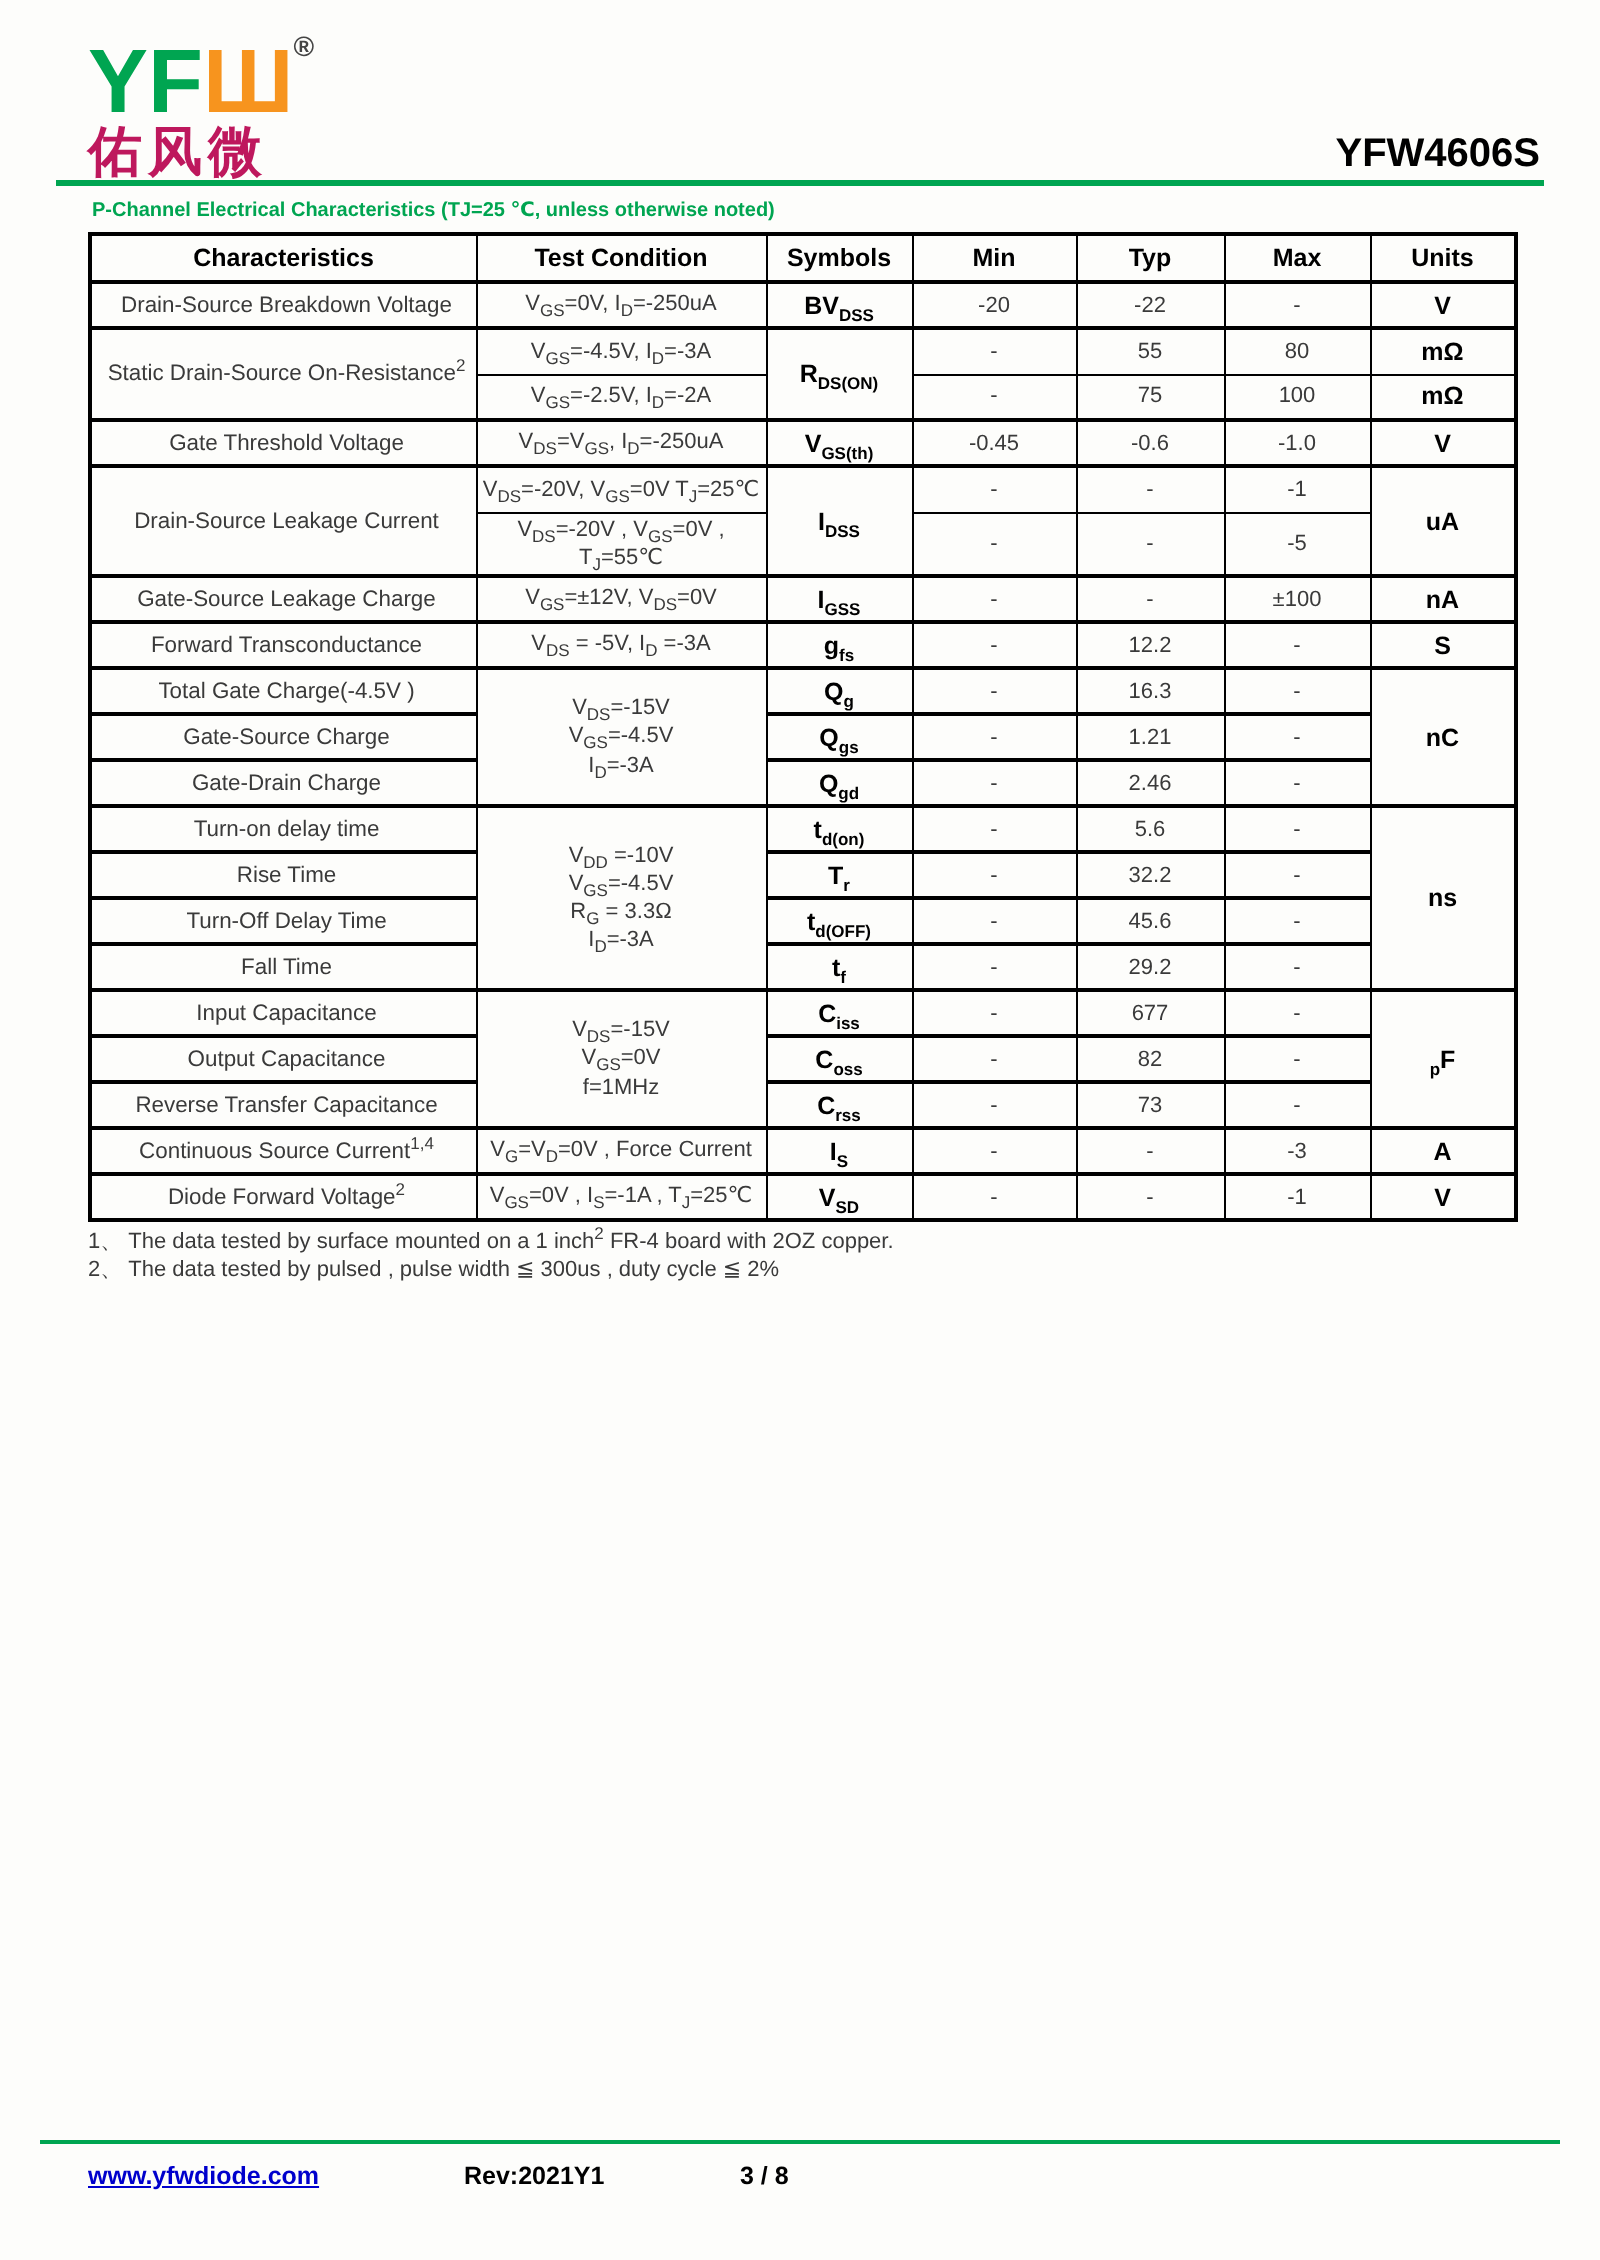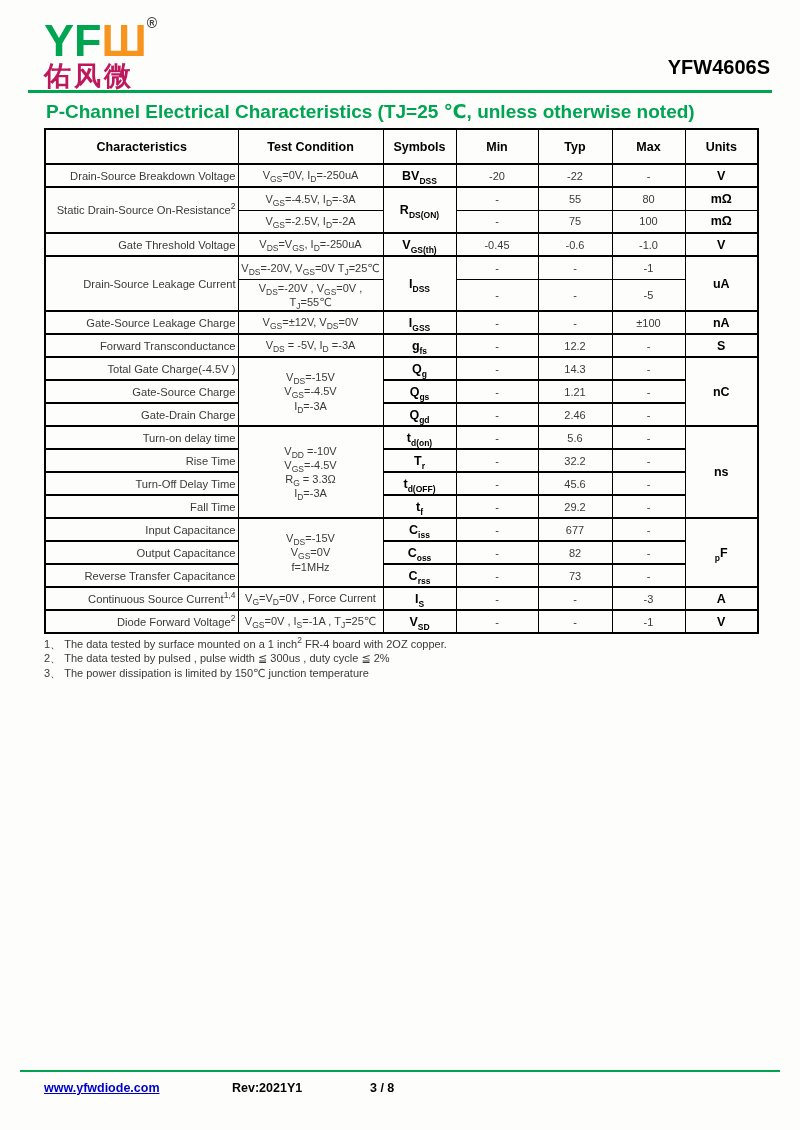--- a/index.html
+++ b/index.html
@@ -10,36 +10,36 @@
     font-family:"Liberation Sans","DejaVu Sans",sans-serif; color:#333;
   }
   
   .header { display:flex; justify-content:space-between; align-items:flex-end;
     padding:6px 30px 0 44px; height:90px;border-radius:27px; }
   .logo-latin { font-weight:bold; font-size:45px; line-height:0.92; letter-spacing:0px; }
   .logo-yf { color:#00a551; }
   .logo-w  { color:#f7941e; }
   .logo-reg { font-size:14px; vertical-align:28px; color:#444; font-weight:bold; }
   .logo-cn { color:#be185d; font-weight:bold; font-size:27px; letter-spacing:3px; line-height:1.05; }
-  .part-number { font-weight:bold; font-size:20px; color:#000; padding-bottom:11px;
+  .part-number { font-weight:bold; font-size:20px; color:#000; padding-bottom:1px;
     font-family:"Liberation Sans","DejaVu Sans",sans-serif; }
   .header-rule { height:3px; background:#00a551; margin:0 28px; }
   
-  .doc-title { color:#00a551; font-size:19px; font-weight:bold; margin:7px 0 5px 46px; }
+  .doc-title { color:#00a551; font-size:10px; font-weight:bold; margin:7px 0 5px 46px; }
   
   table { border-collapse:collapse; table-layout:fixed; margin-left:44px; width:713px;
     border:2px solid #000; }
   col.c-char{width:193px;} col.c-cond{width:145px;} col.c-sym{width:73px;}
   col.c-min{width:82px;} col.c-typ{width:74px;} col.c-max{width:73px;} col.c-unit{width:73px;}
   th, td { border:1px solid #000; }
   tr.main > td { border-top:2px solid #000; }
   tr.sub  > td { border-top:1px solid #000; }
-  th { height:35px; font-size:12.5px; font-weight:bold; color:#000; text-align:center; }
+  th { height:24px; font-size:12.5px; font-weight:bold; color:#000; text-align:center; }
   td { height:23px; font-size:11px; text-align:center; padding:1px 2px; }
-  td.char { text-align:right; padding-left:5px; font-size:11.2px; color:#3a3a3a; }
+  td.char { text-align:center; padding-left:5px; font-size:11.2px; color:#3a3a3a; }
   td.cond { color:#3a3a3a; line-height:1.3; }
   td.sym  { font-weight:bold; font-size:12.5px; color:#000; }
   td.unit { font-weight:bold; font-size:12.5px; color:#000; }
   td.val  { color:#3a3a3a; }
   sub { font-size:8.5px; line-height:0; }
   sup { font-size:8.5px; line-height:0; }
   
   .notes { margin:3px 0 0 44px; font-size:11px; color:#3a3a3a; line-height:1.3; }
   .notes .note-label { margin-bottom:1px; }
   
@@ -154,21 +154,21 @@
         <td class="val">-</td>
         <td class="val">12.2</td>
         <td class="val">-</td>
         <td class="unit">S</td>
       </tr>
       <tr class="main">
         <td class="char">Total Gate Charge(-4.5V )</td>
         <td class="cond" rowspan="3">V<sub>DS</sub>=-15V<br>V<sub>GS</sub>=-4.5V<br>I<sub>D</sub>=-3A</td>
         <td class="sym">Q<sub>g</sub></td>
         <td class="val">-</td>
-        <td class="val">14.3</td>
+        <td class="val">16.3</td>
         <td class="val">-</td>
         <td class="unit" rowspan="3">nC</td>
       </tr>
       <tr class="main">
         <td class="char">Gate-Source Charge</td>
         <td class="sym">Q<sub>gs</sub></td>
         <td class="val">-</td>
         <td class="val">1.21</td>
         <td class="val">-</td>
       </tr>
@@ -249,21 +249,20 @@
         <td class="val">-</td>
         <td class="val">-1</td>
         <td class="unit">V</td>
       </tr>
     </tbody>
   </table>
 
   <div class="notes">
     <div>1、 The data tested by surface mounted on a 1 inch<sup>2</sup> FR-4 board with 2OZ copper.</div>
     <div>2、 The data tested by pulsed , pulse width ≦ 300us , duty cycle ≦ 2%</div>
-    <div>3、 The power dissipation is limited by 150℃ junction temperature</div>
   </div>
 
   <div class="footer">
     <div class="footer-rule"></div>
     <a href="#" class="footer-item website">www.yfwdiode.com</a>
     <span class="footer-item rev">Rev:2021Y1</span>
     <span class="footer-item pageno">3 / 8</span>
     <span class="footer-item company">GuangDong YFW Electronics Co, Ltd.</span>
   </div>
 

